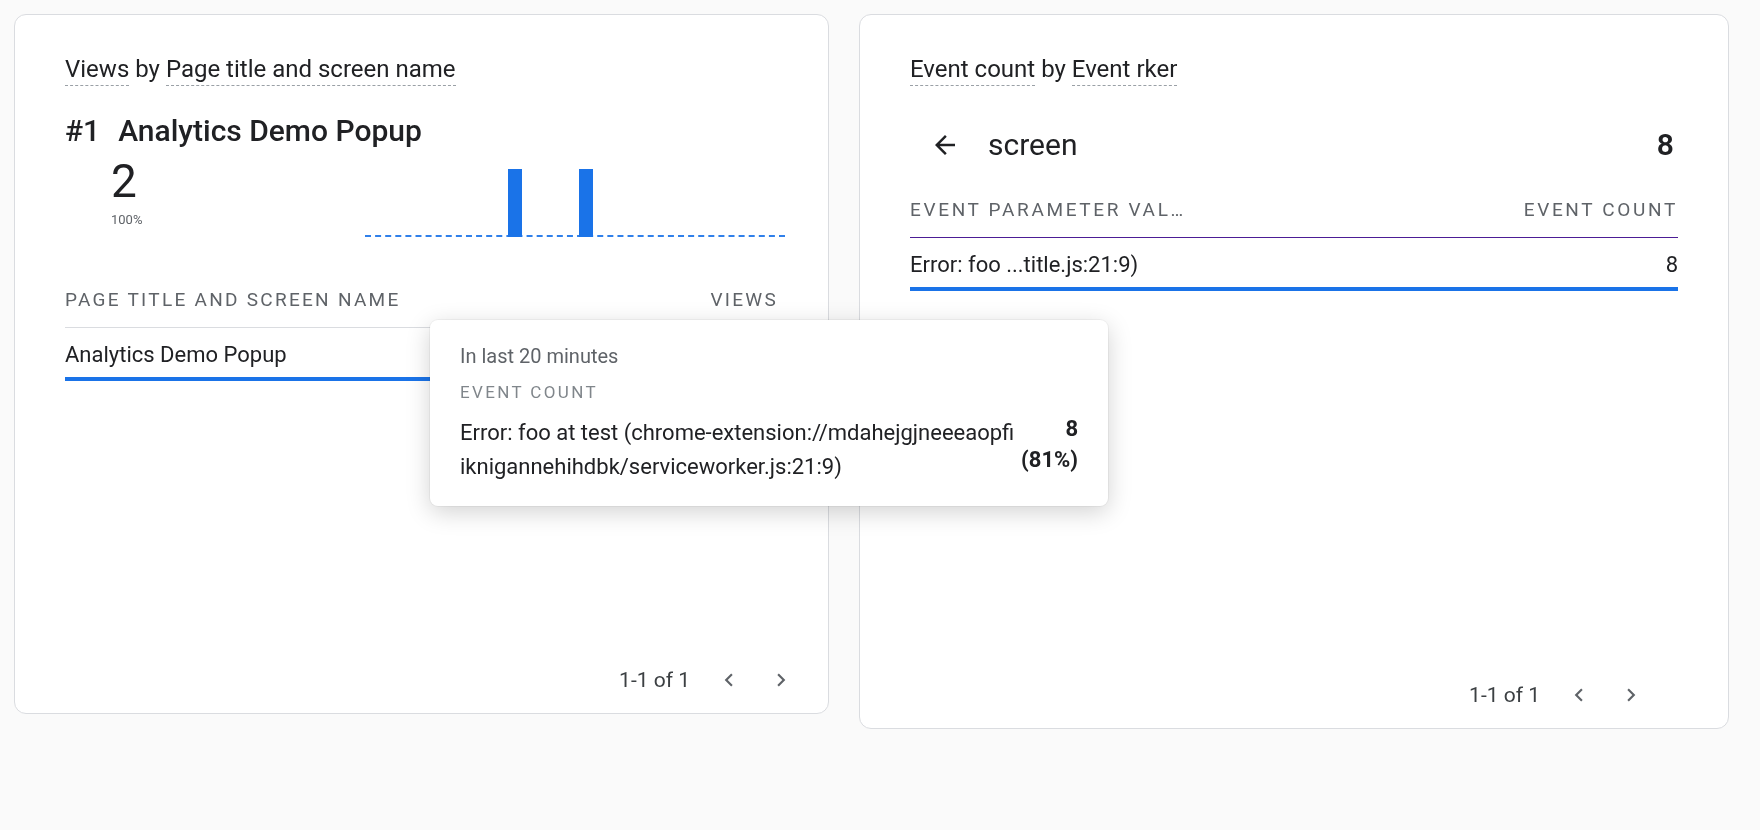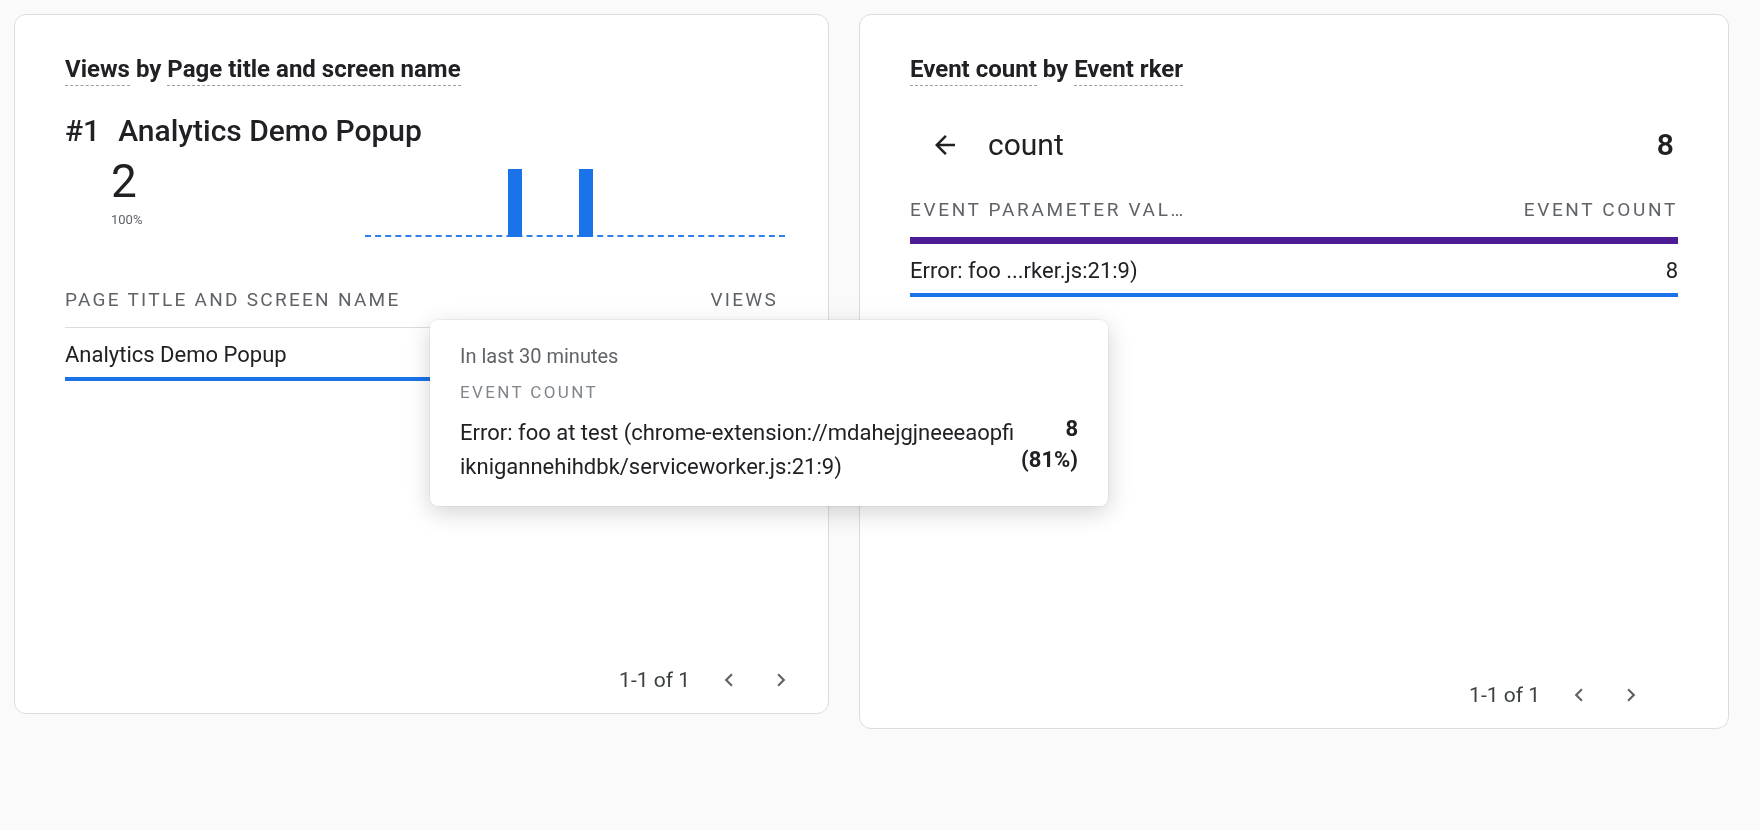--- a/index.html
+++ b/index.html
@@ -27,21 +27,21 @@
     flex-direction: column;
     overflow: visible;
   }
   .card-left  { width: 815px;  height: 700px; }
   .card-right { width: 870px;  height: 715px; }
 
   .card-title {
     padding: 40px 50px 0 50px;
     font-size: 24px;
     color: #202124;
-    font-weight: 700;
+    font-weight: 400;
   }
   .card-title .seg {
     border-bottom: 1px dashed #9aa0a6;
     padding-bottom: 2px;
     cursor: pointer;
   }
   .card-title .plain { padding-bottom: 2px; }
 
   
   .left-body { padding: 30px 50px 0 50px; flex: 1; position: relative; }
@@ -107,21 +107,21 @@
   .event-left { display:flex; align-items:center; gap:28px; padding-left:20px;}
   .back-arrow { cursor:pointer; color:#202124; display:inline-flex; }
   .back-arrow svg { width:30px; height:30px; }
   .event-name { font-size:30px; font-weight:400; }
   .event-count { font-size:30px; font-weight:600; padding-right:4px;}
   .rhead {
     display:flex; justify-content:space-between;
     font-size:19px; letter-spacing: .14em; color:#5f6368;
     text-transform: uppercase;
     padding: 10px 0 16px 0;
-    border-bottom:7px solid #4c1d95;
+    border-bottom:1px solid #4c1d95;
     margin-top:6px;
   }
   .rrow {
     display:flex; justify-content:space-between;
     font-size:22px;
     padding: 14px 0 10px 0;
   }
   .rrow.selected { border-bottom: 4px solid #1a73e8; }
   .rrow .val { font-size:22px; }
 
@@ -204,31 +204,31 @@
     </div>
 
     <div class="right-body">
       <div class="event-row">
         <div class="event-left">
           <span class="back-arrow">
             <svg viewBox="0 0 24 24">
                 <path fill="currentColor" d="M20 11H7.8l5.6-5.6L12 4l-8 8 8 8 1.4-1.4L7.8 13H20z"></path>
               </svg>
           </span>
-          <span class="event-name">count</span>
+          <span class="event-name">screen</span>
         </div>
         <span class="event-count">8</span>
       </div>
 
       <div class="rhead">
         <span style="text-transform:uppercase">Event parameter val…</span>
         <span style="text-transform:uppercase">Event count</span>
       </div>
       <div class="rrow selected">
-        <span>Error: foo ...rker.js:21:9)</span>
+        <span>Error: foo ...title.js:21:9)</span>
         <span class="val">8</span>
       </div>
 
       <div style="flex:1"></div>
       <div class="paginator">
         <span>1-1 of 1</span>
         <span class="chev">
           <svg viewBox="0 0 24 24">
               <path fill="currentColor" d="M15.4 7.4 14 6l-6 6 6 6 1.4-1.4L10.8 12z"></path>
             </svg>
@@ -236,21 +236,21 @@
         <span class="chev">
           <svg viewBox="0 0 24 24">
               <path fill="currentColor" d="M8.6 16.6 10 18l6-6-6-6-1.4 1.4L13.2 12z"></path>
             </svg>
         </span>
       </div>
     </div>
   </div>
 
   <div class="tooltip">
-    <div class="tt-sub">In last 30 minutes</div>
+    <div class="tt-sub">In last 20 minutes</div>
     <div class="tt-head">Event count</div>
     <div class="tt-row">
       <div class="tt-msg">Error: foo at test (chrome-extension://mdahejgjneeeaopfiiknigannehihdbk/serviceworker.js:21:9)</div>
       <div class="tt-right">
         <div class="n">8</div>
         <div class="p">(81%)</div>
       </div>
     </div>
   </div>
 

